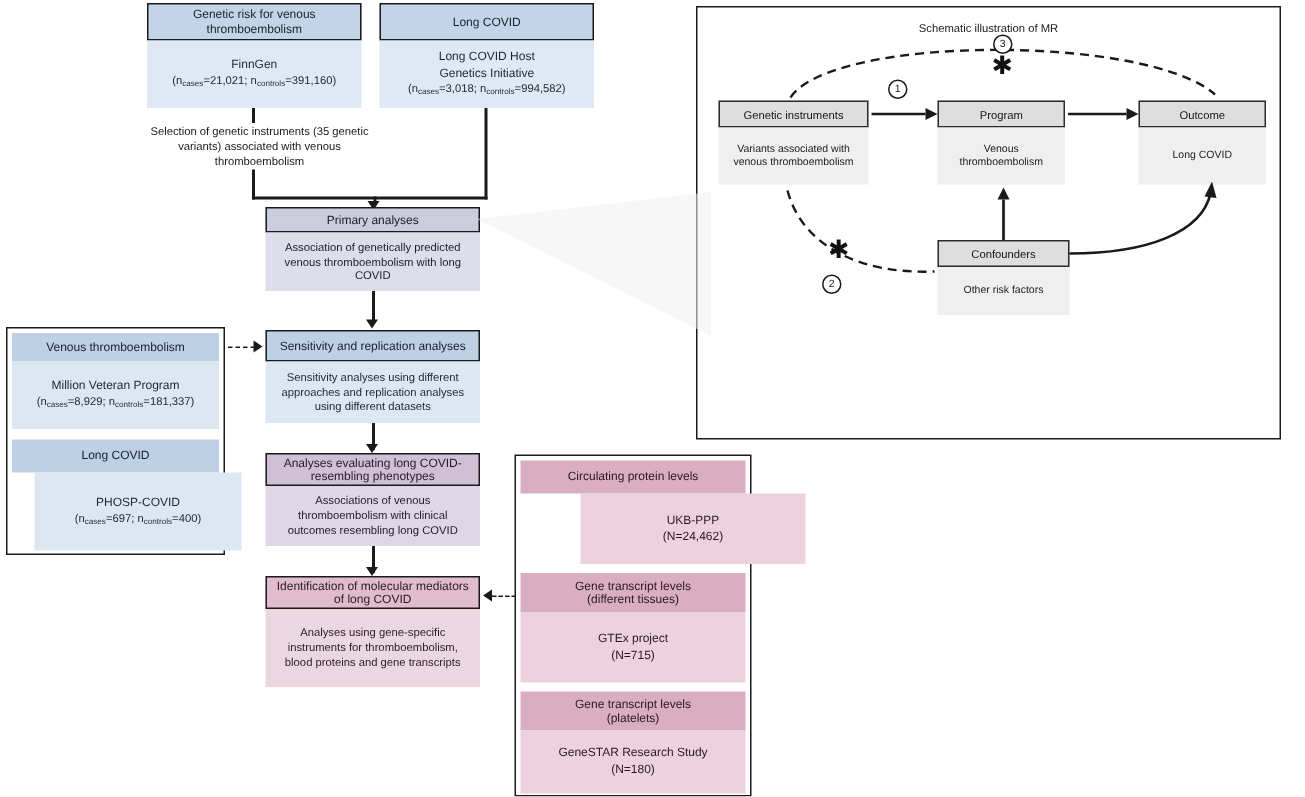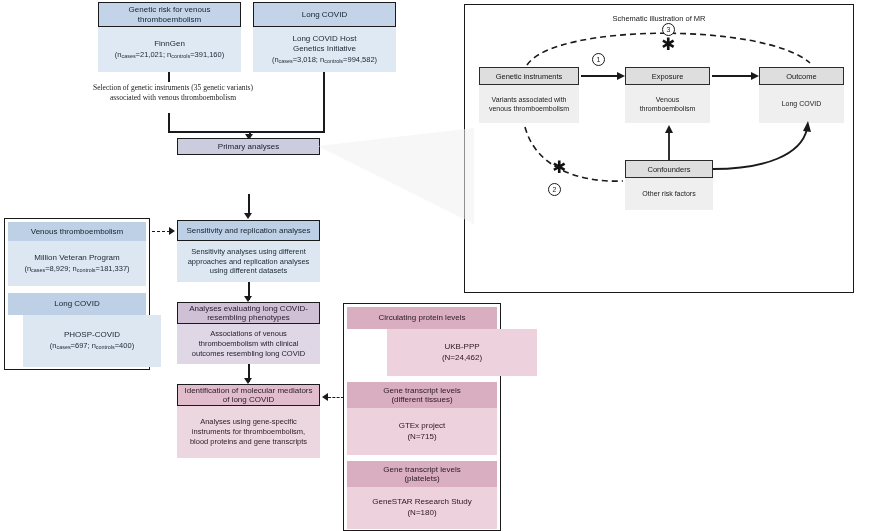--- a/index.html
+++ b/index.html
@@ -140,30 +140,31 @@
   <div class="box" style="left:253px; top:2px; width:143px;">
     <div class="hdr hdr-blue fs8" style="height:25px;">Long COVID</div>
     <div class="body body-blue fs8" style="height:45px; flex-direction:column;">
       <div>Long COVID Host</div>
       <div>Genetics Initiative</div>
       <div class="fs75">(n<sub>cases</sub>=3,018; n<sub>controls</sub>=994,582)</div>
     </div>
   </div>
 
   <div class="vline" style="left:168px; top:72px; height:10px;"></div>
-  <div class="caption" style="left:88px; top:83px; width:170px;font-family:Liberation Serif, serif;">Selection of genetic instruments (35 genetic variants) associated with venous thromboembolism</div>
+  <div class="caption" style="left:88px; top:83px; width:170px;">Selection of genetic instruments (35 genetic variants) associated with venous thromboembolism</div>
   <div class="vline" style="left:168px; top:113px; height:20px;"></div>
 
   <div class="vline" style="left:323px; top:72px; height:61px;"></div>
   <div class="hline" style="left:168px; top:131px; width:157px;"></div>
   <div class="vline" style="left:249px; top:131px; height:6px;"></div>
   <div class="arrow-d" style="left:245px; top:134px;"></div>
 
   <div class="box" style="left:177px; top:138px; width:143px;border-radius:10px;">
     <div class="hdr hdr-lav fs8" style="height:17px;">Primary analyses</div>
+    <div class="body body-lav fs75" style="height:39px;">Association of genetically predicted venous thromboembolism with long COVID</div>
   </div>
 
   <div class="vline" style="left:248px; top:194px; height:22px;"></div>
   <div class="arrow-d" style="left:244px; top:213px;"></div>
 
   <div class="box" style="left:177px; top:220px; width:143px;">
     <div class="hdr hdr-blue2 fs8" style="height:21px;">Sensitivity and replication analyses</div>
     <div class="body body-blue2 fs75" style="height:41px;">Sensitivity analyses using different approaches and replication analyses using different datasets</div>
   </div>
 
@@ -227,21 +228,21 @@
 
   <div class="dashline" style="left:328px; top:397px; width:16px;"></div>
   <div class="arrow-l" style="left:322px; top:393px;"></div>
 
   <div id="mr-panel">
     <div class="mr-title">Schematic illustration of MR</div>
 
     <div class="mr-hdr" style="left:14px; top:62px; width:100px; height:18px;">Genetic instruments</div>
     <div class="mr-body" style="left:14px; top:80px; width:100px; height:38px;">Variants associated with venous thromboembolism</div>
 
-    <div class="mr-hdr" style="left:160px; top:62px; width:85px; height:18px;">Exposure</div>
+    <div class="mr-hdr" style="left:160px; top:62px; width:85px; height:18px;">Program</div>
     <div class="mr-body" style="left:160px; top:80px; width:85px; height:38px; flex-direction:column;">
       <div>Venous</div>
       <div>thromboembolism</div>
     </div>
 
     <div class="mr-hdr" style="left:294px; top:62px; width:85px; height:18px;">Outcome</div>
     <div class="mr-body" style="left:294px; top:80px; width:85px; height:38px;">Long COVID</div>
 
     <div class="mr-hdr" style="left:160px; top:155px; width:88px; height:18px;">Confounders</div>
     <div class="mr-body" style="left:160px; top:173px; width:88px; height:32px;">Other risk factors</div>

